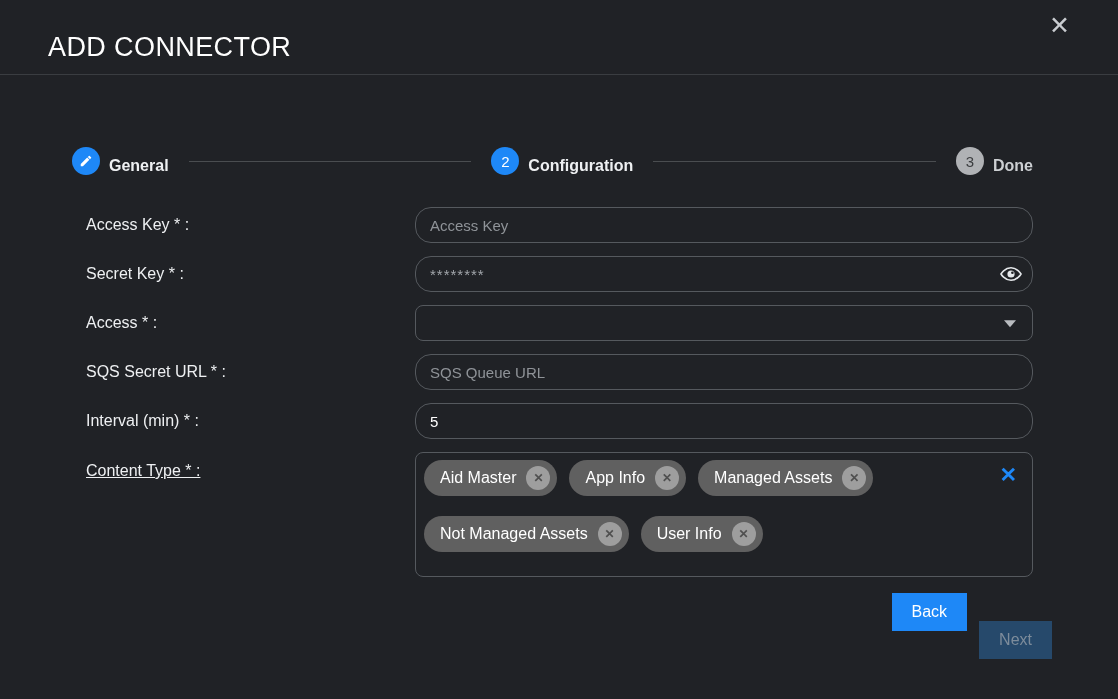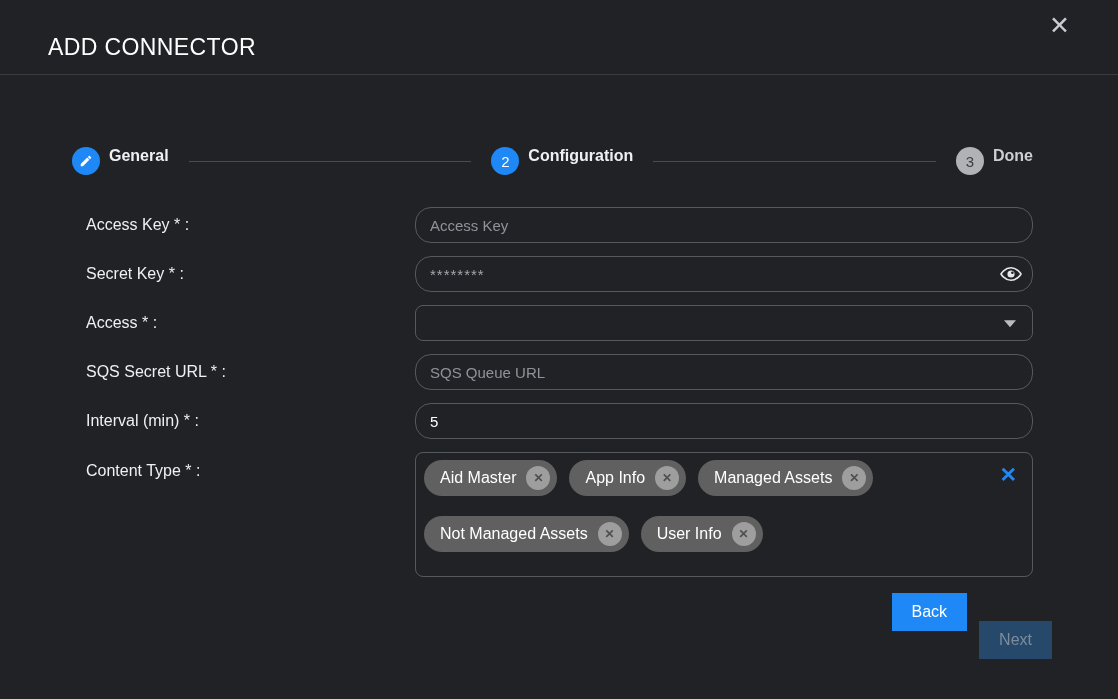--- a/index.html
+++ b/index.html
@@ -9,43 +9,43 @@
     --step-pending-text:#3c3e40; --connector:#4a4d50; --next-bg:#26496b;
     --next-text:#7d8c9b; --close-x:#c9ccd0;
   }
   *{box-sizing:border-box; margin:0; padding:0;}
   html,body{background:var(--bg);}
   body{font-family:"Liberation Sans", sans-serif; color:var(--text);}
   .modal{width:1118px; height:699px; background:var(--bg); position:relative; overflow:hidden;}
 
   .modal-header{height:75px; border-bottom:1px solid var(--divider);
     display:flex; align-items:flex-end; padding:0 48px 13px 48px; position:relative;}
-  .modal-title{font-size:23px; font-weight:400; letter-spacing:0.4px; line-height:28px; color:#fff;}
+  .modal-title{font-size:27px; font-weight:400; letter-spacing:0.4px; line-height:28px; color:#fff;}
   .close-btn{position:absolute; top:13px; right:48px; background:none; border:none;
     color:var(--close-x); font-size:25px; line-height:1; cursor:pointer; font-family:inherit;}
 
   .modal-body{padding:0 85px 0 72px;}
 
   
   .stepper{margin-top:72px; display:flex; align-items:center;}
-  .step{display:flex; align-items:flex-start; cursor:pointer;}
+  .step{display:flex; align-items:flex-end; cursor:pointer;}
   .step-circle{width:28px; height:28px; border-radius:50%; display:flex;
     align-items:center; justify-content:center; font-size:15px; flex:0 0 28px;}
   .step-circle.filled{background:var(--accent); color:#fff;}
   .step-circle.pending{background:var(--step-pending-bg); color:var(--step-pending-text);}
   .step-label{margin-left:9px; font-size:16px; font-weight:600; color:var(--text); white-space:nowrap;}
   .step-label.dim{color:#cdd0d3;}
   .connector{flex:1; height:1px; background:var(--connector); margin:0 20px;}
 
   
   .form{margin-top:32px;}
   .row{display:flex; align-items:center; padding-left:14px; margin-bottom:13px;}
   .row.top{align-items:flex-start;}
   .row label{width:329px; flex:0 0 329px; font-size:16px; color:var(--text);}
-  .row.top label{padding-top:10px;}
+  .row.top label{padding-top:10px;text-decoration:underline;}
   .field{flex:1; position:relative;}
   .text-input{width:100%; height:36px; background:transparent; border:1px solid var(--input-border);
     border-radius:16px; padding:0 14px; font-size:15px; color:#fff; font-family:inherit; outline:none;}
   .text-input::placeholder{color:var(--muted);}
   .text-input.masked{color:#a2a6ab; letter-spacing:1px;}
   .eye-btn{position:absolute; right:11px; top:50%; transform:translateY(-50%);
     background:none; border:none; cursor:pointer; display:flex; align-items:center;}
   .select-box{height:36px; border:1px solid var(--input-border); border-radius:8px;
     position:relative; cursor:pointer;}
   .caret{position:absolute; right:16px; top:50%; transform:translateY(-40%);

